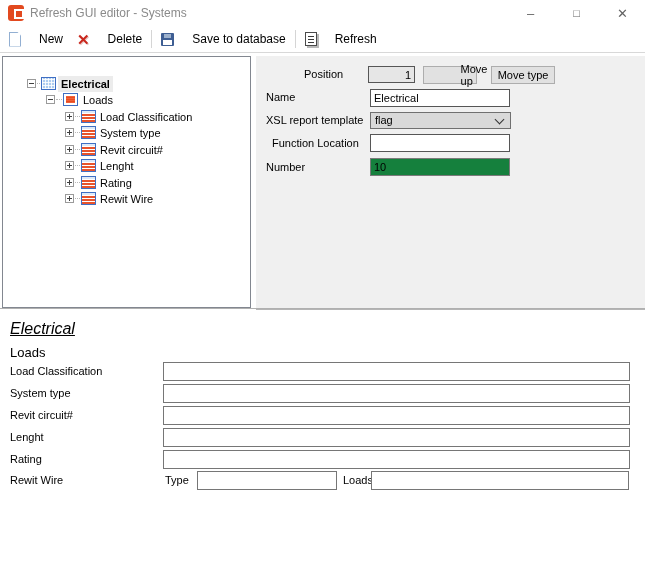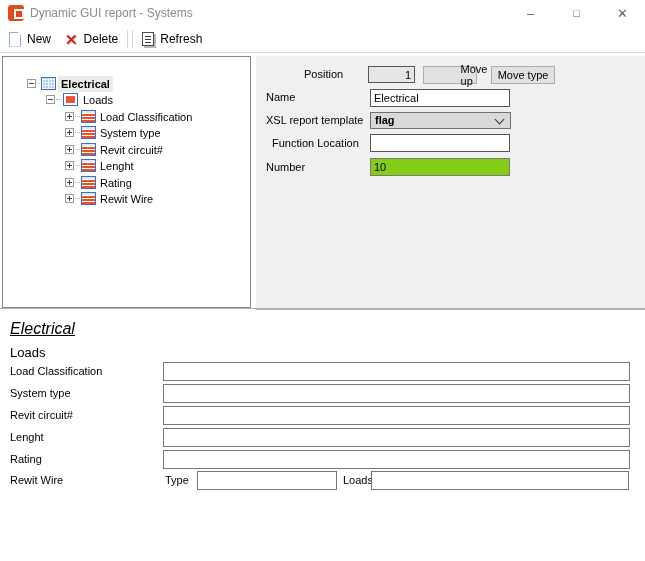--- a/index.html
+++ b/index.html
@@ -12,21 +12,21 @@
   .app-icon{position:absolute;left:8px;top:5px;width:16px;height:16px;background:#e2491f;border-radius:3px;}
   .app-icon::after{content:"";position:absolute;right:0px;top:4px;width:6px;height:6px;border:2px solid #fff;}
   .title-text{position:absolute;left:30px;top:0;height:26px;line-height:26px;font-size:12px;color:#8a8a8a;}
   .win-btn{position:absolute;top:0;width:45px;height:26px;display:flex;align-items:center;justify-content:center;color:#636363;}
   .win-min{left:508px;font-size:13px;}
   .win-max{left:554px;font-size:11px;}
   .win-close{left:600px;font-size:13px;}
   
   .toolbar{position:absolute;left:0;top:26px;width:645px;height:27px;display:flex;align-items:center;
     padding-left:2px;box-sizing:border-box;border-bottom:1px solid #d8d8d8;background:#fff;}
-  .tbtn{display:flex;align-items:center;gap:6px;padding:0 7px;height:24px;font-size:12px;cursor:default;}
+  .tbtn{display:flex;align-items:center;gap:18px;padding:0 7px;height:24px;font-size:12px;cursor:default;}
   .tsep{width:1px;height:18px;background:#d5d5d5;margin:0 2px;}
   .icon-new{width:12px;height:15px;background:#fff;border:1px solid #92afd2;box-sizing:border-box;
     clip-path:polygon(0 0,8px 0,12px 4px,12px 15px,0 15px);}
   .icon-delete{color:#c9271d;font-size:15px;font-weight:700;line-height:15px;text-shadow:1px 1px 0 rgba(160,30,20,.25);}
   .icon-save{position:relative;width:13px;height:13px;background:#3e5e93;border-radius:1px;}
   .icon-save::before{content:"";position:absolute;left:3px;top:1px;width:7px;height:4px;background:#9db1cc;}
   .icon-save::after{content:"";position:absolute;left:2px;bottom:1px;width:9px;height:5px;background:#fff;}
   .icon-refresh{width:12px;height:14px;background:#fff;border:1px solid #4a4a4a;box-sizing:border-box;
     box-shadow:2px 2px 0 #b9b9b9;padding:2px;background-clip:content-box;
     background-image:repeating-linear-gradient(180deg,#3a3a3a 0 1px,transparent 1px 3px);}
@@ -59,38 +59,38 @@
     border:1px solid #565656;box-sizing:border-box;font-size:11px;text-align:right;padding-right:3px;
     font-family:"Liberation Sans",sans-serif;}
   .wbtn{position:absolute;top:10px;height:18px;background:#e1e1e1;border:1px solid #adadad;box-sizing:border-box;
     font-size:11px;display:flex;align-items:center;justify-content:center;cursor:default;}
   .btn-up{left:167px;width:54px;padding-left:48px;}
   .btn-down{left:235px;width:64px;}
   .txt{position:absolute;left:114px;width:140px;height:18px;background:#fff;border:1px solid #565656;
     box-sizing:border-box;font-size:11px;padding:0 3px;font-family:"Liberation Sans",sans-serif;}
   .txt.name{top:33px;}
   .txt.floc{top:78px;}
-  .txt.num{top:102px;background:#84cc16;border-color:#7a7a7a;}
+  .txt.num{top:102px;background:#15803d;border-color:#7a7a7a;}
   .combo{position:absolute;left:114px;top:56px;width:141px;height:17px;background:#d9d9d9;
-    border:1px solid #707070;box-sizing:border-box;font-size:11px;line-height:15px;padding-left:4px;font-weight:bold;}
+    border:1px solid #707070;box-sizing:border-box;font-size:11px;line-height:15px;padding-left:4px;}
   .chev{position:absolute;right:7px;top:3px;width:6px;height:6px;border-right:1px solid #333;
     border-bottom:1px solid #333;transform:rotate(45deg);}
   
   .heading{position:absolute;left:10px;top:320px;font-size:16px;font-style:italic;text-decoration:underline;}
   .subheading{position:absolute;left:10px;top:345px;font-size:13px;}
   .dlabel{position:absolute;font-size:11px;white-space:nowrap;}
   .dinput{position:absolute;height:19px;background:#fff;border:1px solid #767676;box-sizing:border-box;
     font-size:11px;padding:0 3px;font-family:"Liberation Sans",sans-serif;}
 </style>
 </head>
 <body>
 
 <div class="titlebar">
   <span class="app-icon"></span>
-  <span class="title-text">Dynamic GUI report - Systems</span>
+  <span class="title-text">Refresh GUI editor - Systems</span>
   <div class="win-btn win-min">
     <span>–</span>
   </div>
   <div class="win-btn win-max">
     <span>□</span>
   </div>
   <div class="win-btn win-close">
     <span>✕</span>
   </div>
 </div>
@@ -98,20 +98,24 @@
 <div class="toolbar">
   <div class="tbtn">
     <span class="icon-new"></span>
     <span>New</span>
   </div>
   <div class="tbtn">
     <span class="icon-delete">✕</span>
     <span>Delete</span>
   </div>
   <div class="tsep"></div>
+  <div class="tbtn">
+    <span class="icon-save"></span>
+    <span>Save to database</span>
+  </div>
   <div class="tsep"></div>
   <div class="tbtn">
     <span class="icon-refresh"></span>
     <span>Refresh</span>
   </div>
 </div>
 
 <div class="tree-panel">
     <div class="trow" style="top: 18.5px;">
       <span class="expander minus" style="left: 24px;"></span>

